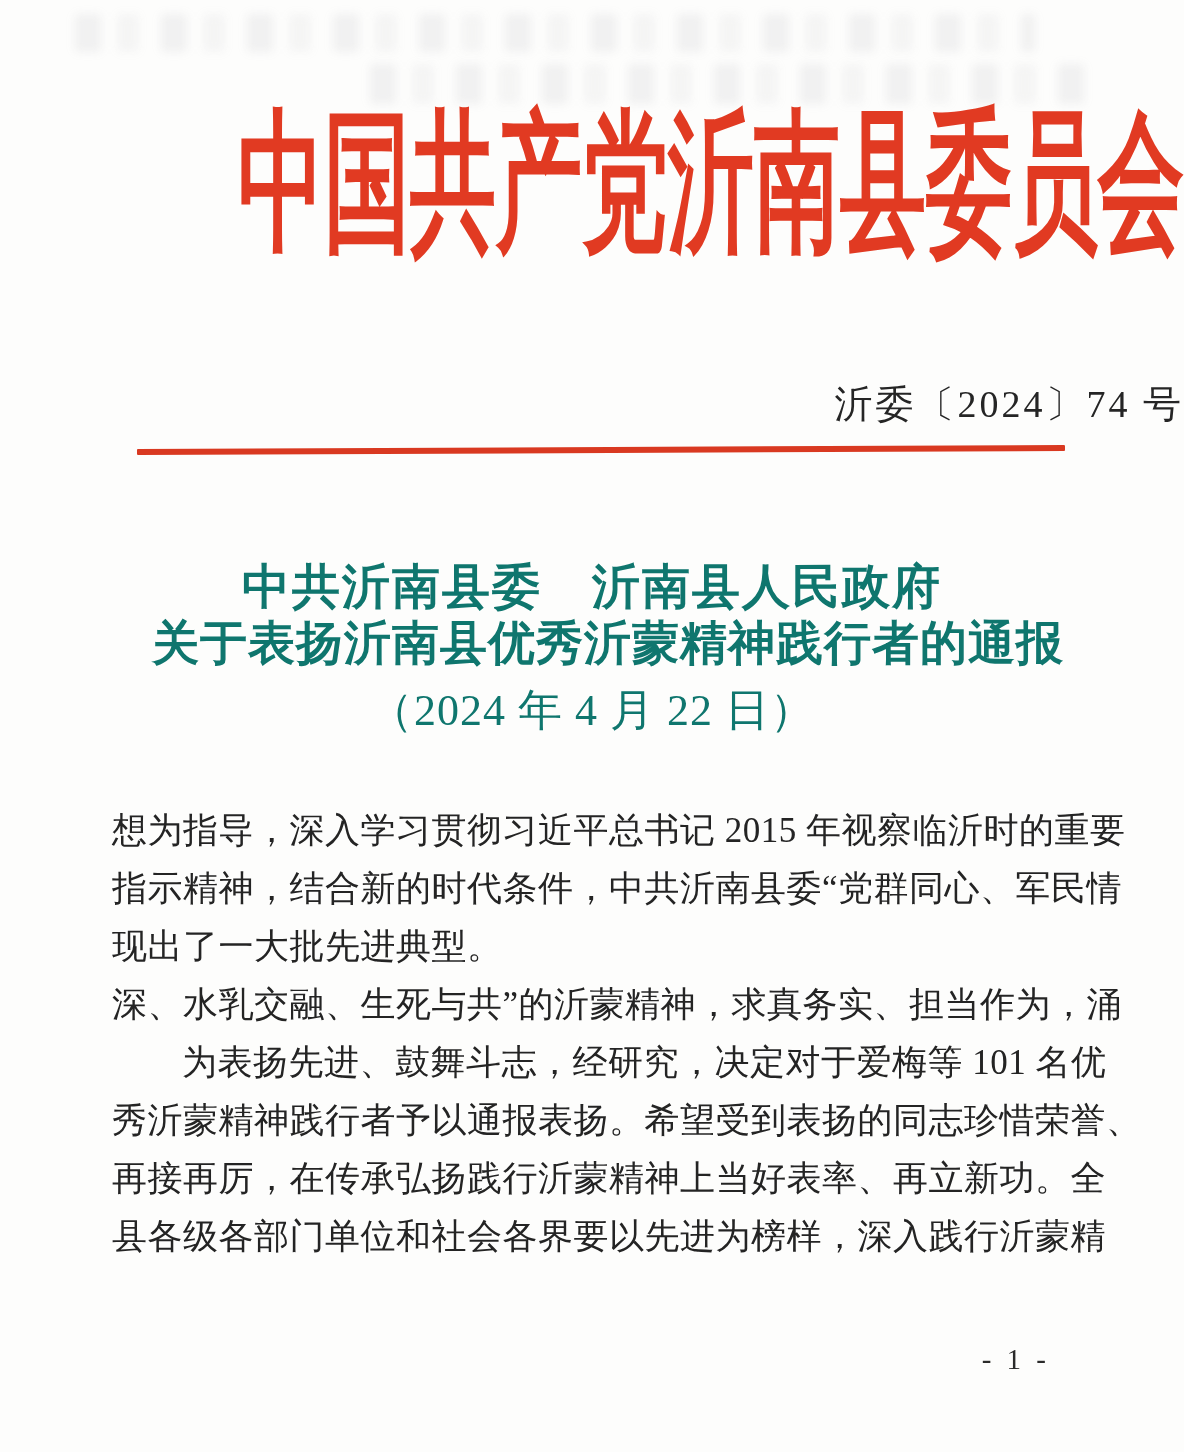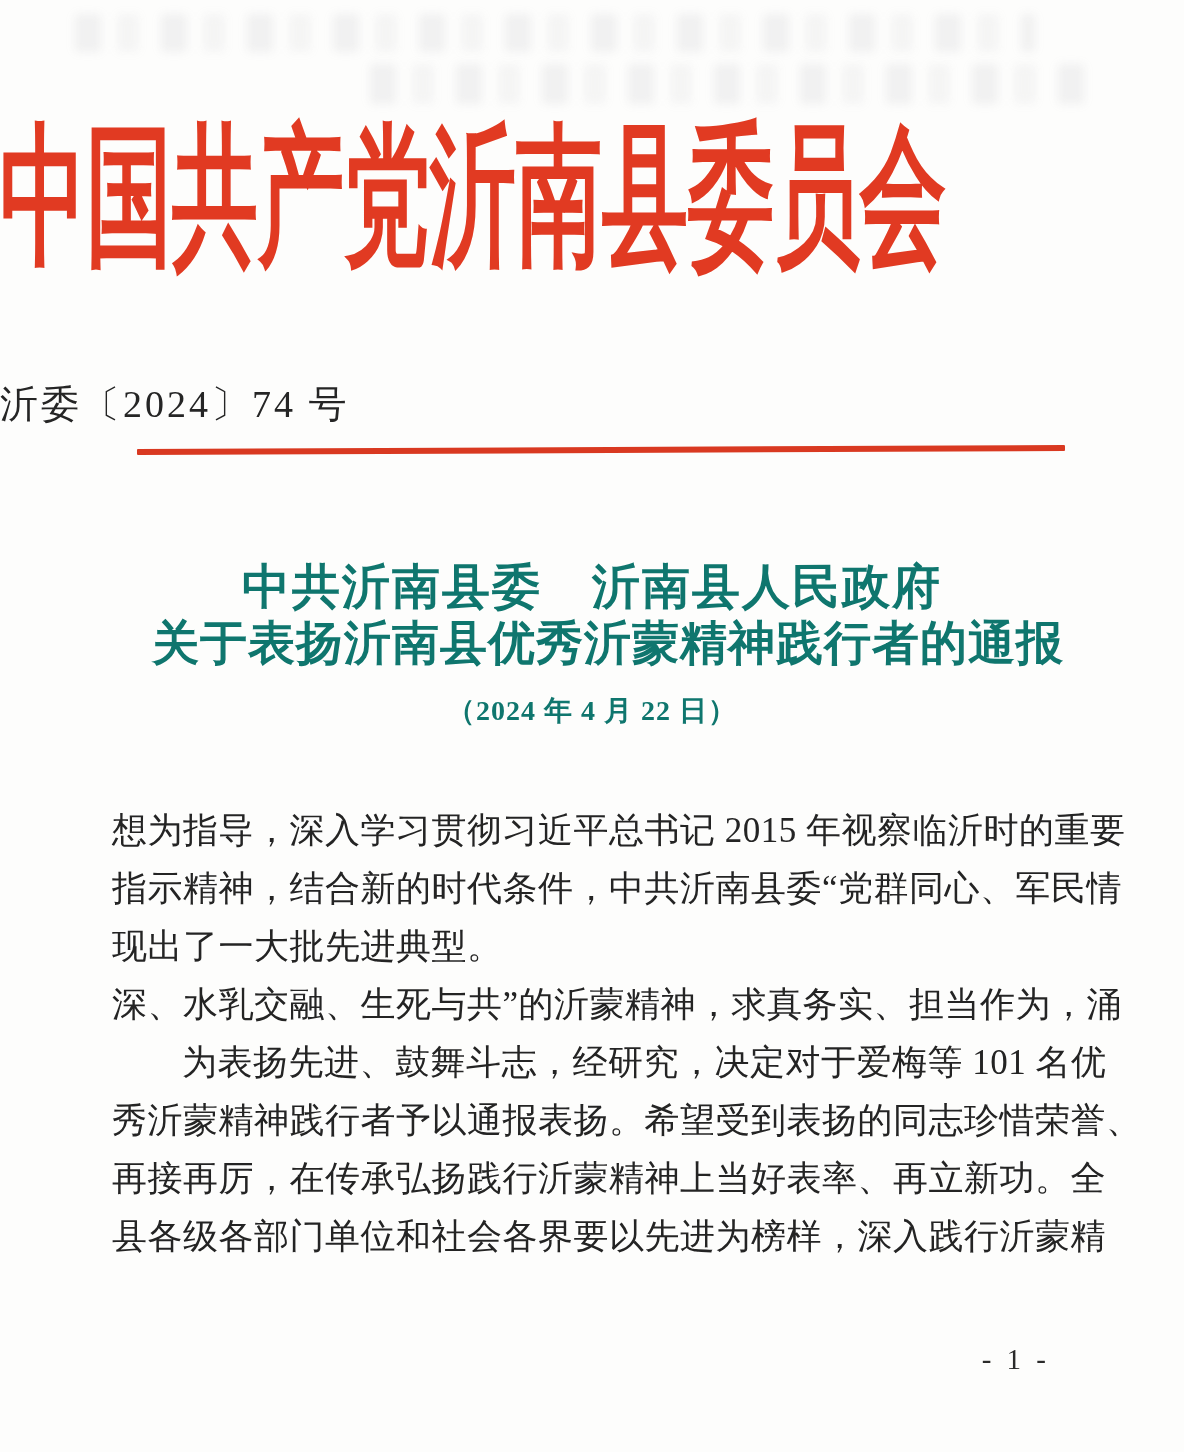--- a/index.html
+++ b/index.html
@@ -30,45 +30,45 @@
       rgba(160,160,166,0.16) 42px, rgba(160,160,166,0.16) 64px,
       rgba(0,0,0,0) 64px, rgba(0,0,0,0) 86px
     );
   }
   .bleed-row.row1 { left: 75px;  top: 14px; width: 960px; height: 38px; }
   .bleed-row.row2 { left: 370px; top: 64px; width: 715px; height: 40px; }
 
   
   .org-name-wrap {
     position: absolute;
-    top: 154px;
+    top: 140px;
     left: 0;
     width: 100%;
     height: 86px;
-    text-align: left;
+    text-align: right;
   }
   .org-name {
     display: inline-block;
     font-size: 86px;
     line-height: 86px;
     font-weight: 700;
     color: var(--header-red, #e13a22);
     letter-spacing: 0px;
     transform: scaleY(1.78);
     transform-origin: center center;
     white-space: nowrap;
   }
 
   
   .doc-number {
     position: absolute;
     top: 382px;
     left: 0;
     width: 100%;
-    text-align: left;
+    text-align: right;
     font-size: 38px;
     line-height: 44px;
     letter-spacing: 3px;
     color: #252525;
   }
 
   
   .red-rule {
     position: absolute;
     top: 447px;
@@ -98,24 +98,24 @@
   .title-subject {
     font-size: 47px;
     line-height: 54px;
     font-weight: 700;
     letter-spacing: 1px;
     margin-top: 2px;
     margin-left: 32px;
   }
   .title-date {
     margin-top: 22px;
-    font-size: 28px;
+    font-size: 44px;
     line-height: 38px;
     letter-spacing: 1px;
-    font-weight: 700;
+    font-weight: 400;
   }
 
   
   .doc-body {
     position: absolute;
     top: 802px;
     left: 112px;
     width: 953px;
     font-size: 35px;
     color: #242424;

